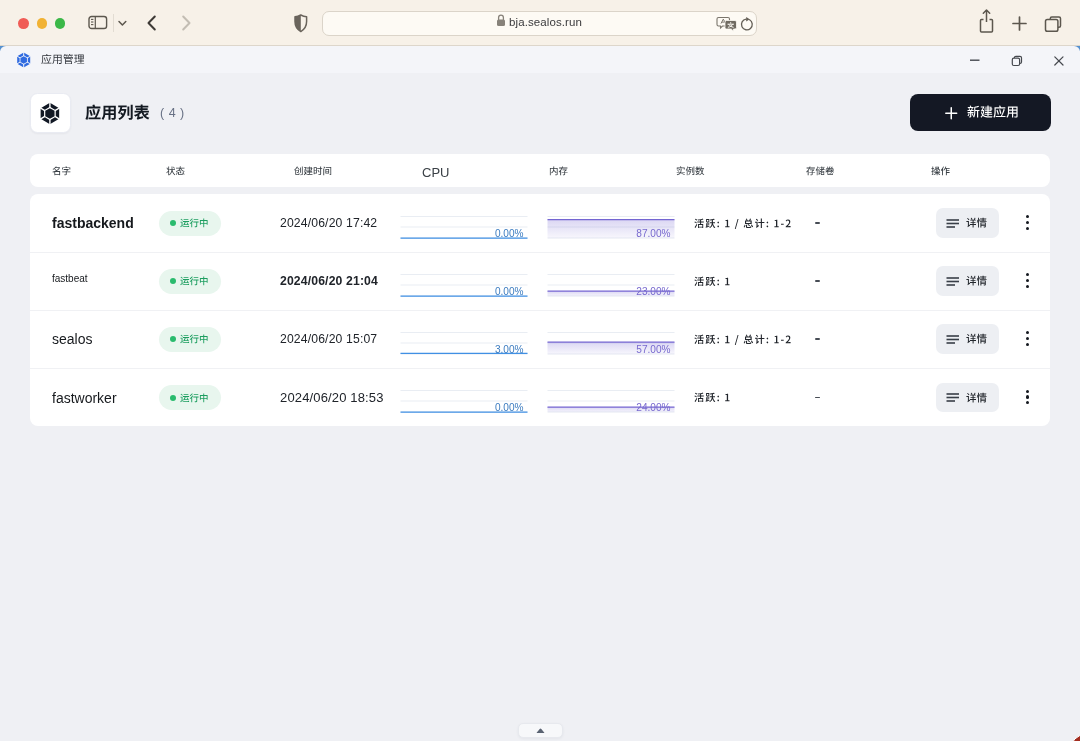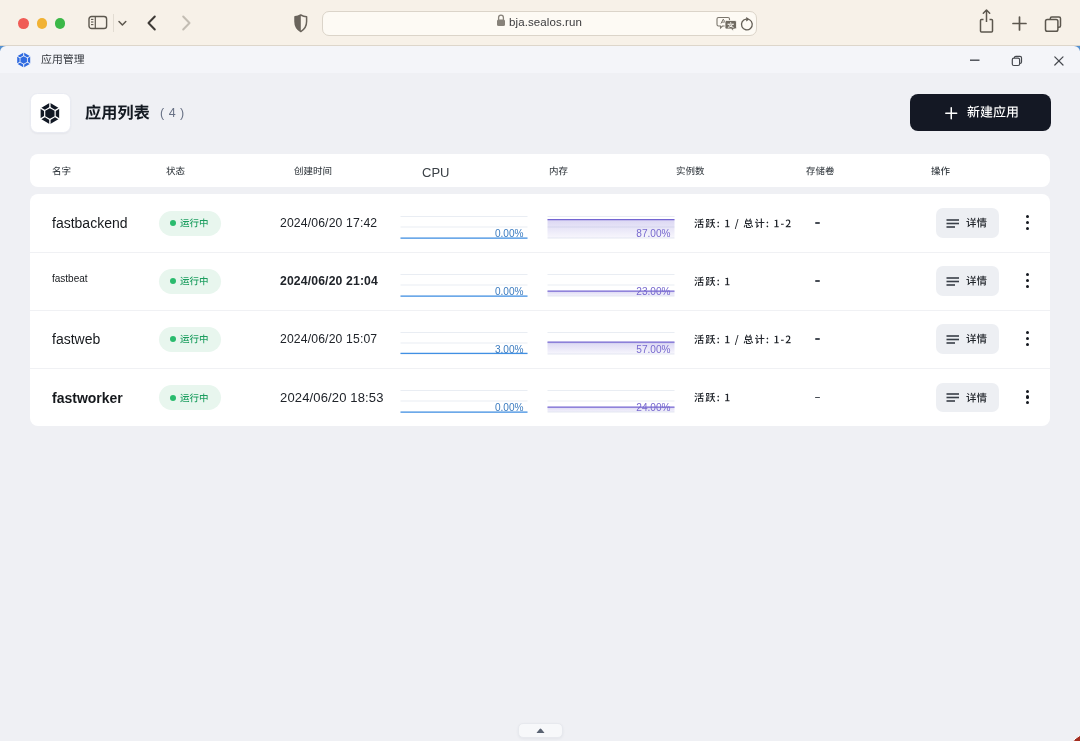--- a/index.html
+++ b/index.html
@@ -132,21 +132,21 @@
 <svg class="tx" style="left:806.0px;top:163.1px" width="32" height="15">
     <path transform="translate(0,11.4)" d="M3.2 -2.5H9.1V-1.8H3.2ZM4 -5H7.8V-4.2H4ZM5.8 -3.3H6.6V-0.2Q6.6 0.2 6.5 0.4Q6.5 0.6 6.2 0.7Q5.9 0.7 5.5 0.8Q5.1 0.8 4.5 0.8Q4.5 0.6 4.4 0.4Q4.4 0.2 4.3 -0Q4.6 0 4.8 0Q5.1 0 5.3 0Q5.5 0 5.6 0Q5.7 -0 5.8 -0Q5.8 -0.1 5.8 -0.2ZM7.6 -5H7.8L8 -5L8.5 -4.6Q8.2 -4.3 7.9 -4Q7.5 -3.6 7.1 -3.3Q6.6 -3 6.2 -2.8Q6.2 -2.9 6 -3.1Q5.9 -3.2 5.8 -3.3Q6.1 -3.5 6.5 -3.8Q6.8 -4 7.1 -4.3Q7.4 -4.6 7.6 -4.8ZM0.6 -6.8H8.9V-6H0.6ZM3.6 -8 4.5 -7.8Q4.1 -6.7 3.6 -5.6Q3.1 -4.5 2.4 -3.6Q1.7 -2.7 0.7 -2Q0.6 -2.1 0.6 -2.2Q0.5 -2.4 0.4 -2.5Q0.3 -2.7 0.3 -2.7Q0.9 -3.2 1.4 -3.8Q2 -4.4 2.4 -5.1Q2.8 -5.8 3.1 -6.5Q3.4 -7.3 3.6 -8ZM1.7 -4.1H2.6V0.8H1.7ZM15.4 -8H16.2V-4.7H15.4ZM17.8 -7.7 18.6 -7.5Q17.9 -5.8 16.7 -4.5Q15.6 -3.1 14.2 -2.2Q14.2 -2.3 14.1 -2.4Q14 -2.5 13.9 -2.6Q13.8 -2.8 13.7 -2.8Q14.6 -3.4 15.4 -4.1Q16.2 -4.8 16.8 -5.8Q17.4 -6.7 17.8 -7.7ZM14.3 -7H17.2V-6.3H14.3ZM14 -5.2H18.6V-4.4H14ZM15.2 -1.9H17.8V-1.3H15.2ZM14.9 -3.4H18.2V0.7H17.5V-2.8H15.6V0.7H14.9ZM15.2 -0.4H17.8V0.3H15.2ZM12.2 -7.1 12.8 -7.5Q13.1 -7.2 13.4 -6.8Q13.7 -6.4 13.9 -6.1L13.3 -5.7Q13.1 -6 12.8 -6.4Q12.5 -6.8 12.2 -7.1ZM11.8 -5H13.2V-4.2H11.8ZM12.8 0.4Q12.7 0.4 12.7 0.2Q12.6 0.1 12.5 -0Q12.4 -0.1 12.4 -0.2Q12.5 -0.3 12.6 -0.5Q12.7 -0.7 12.7 -1V-5H13.5V-0.3Q13.5 -0.3 13.4 -0.3Q13.3 -0.2 13.1 -0.1Q13 0.1 12.9 0.2Q12.8 0.3 12.8 0.4ZM12.8 0.4 12.7 -0.3 12.9 -0.6 14.3 -1.4Q14.4 -1.2 14.4 -1Q14.5 -0.8 14.5 -0.7Q14 -0.4 13.7 -0.2Q13.4 -0 13.2 0.1Q13 0.2 12.9 0.3Q12.8 0.4 12.8 0.4ZM11.5 -8 12.2 -7.8Q11.9 -7 11.6 -6.2Q11.3 -5.4 10.9 -4.7Q10.5 -4 10.1 -3.4Q10.1 -3.5 10 -3.7Q9.9 -3.8 9.9 -4Q9.8 -4.1 9.7 -4.2Q10.1 -4.7 10.4 -5.3Q10.7 -5.9 11 -6.6Q11.3 -7.3 11.5 -8ZM10.8 -5.6 11.5 -6.3 11.5 -6.3V0.8H10.8ZM21.9 -3.1H25.2V-2.4H21.9ZM21.4 -3.1H22.2V-0.5Q22.2 -0.3 22.2 -0.2Q22.3 -0.1 22.5 -0.1Q22.7 -0.1 23.1 -0.1Q23.2 -0.1 23.4 -0.1Q23.6 -0.1 24 -0.1Q24.3 -0.1 24.6 -0.1Q24.9 -0.1 25.2 -0.1Q25.4 -0.1 25.6 -0.1Q25.9 -0.1 26 -0.2Q26.2 -0.2 26.3 -0.5Q26.3 -0.7 26.4 -1.2Q26.5 -1.1 26.7 -1.1Q27 -1 27.1 -0.9Q27.1 -0.3 26.9 0Q26.8 0.4 26.5 0.5Q26.2 0.7 25.6 0.7Q25.5 0.7 25.3 0.7Q25 0.7 24.7 0.7Q24.3 0.7 24 0.7Q23.6 0.7 23.4 0.7Q23.1 0.7 23 0.7Q22.4 0.7 22 0.6Q21.7 0.5 21.5 0.2Q21.4 -0 21.4 -0.5ZM24.9 -3.1H25.8Q25.8 -3.1 25.8 -3Q25.8 -2.9 25.7 -2.8Q25.7 -2 25.6 -1.6Q25.5 -1.2 25.4 -1.1Q25.3 -1 25.1 -0.9Q25 -0.9 24.8 -0.8Q24.6 -0.8 24.2 -0.8Q23.9 -0.8 23.5 -0.9Q23.5 -1 23.5 -1.2Q23.4 -1.4 23.3 -1.5Q23.7 -1.5 24 -1.5Q24.3 -1.4 24.4 -1.4Q24.6 -1.4 24.7 -1.5Q24.8 -1.6 24.8 -1.9Q24.9 -2.3 24.9 -3ZM19.6 -4.8H28V-4H19.6ZM20.2 -6.4H27.3V-5.7H20.2ZM25.2 -4.7Q25.5 -4.2 26 -3.8Q26.4 -3.4 27 -3Q27.6 -2.7 28.3 -2.5Q28.2 -2.4 28.1 -2.3Q28 -2.2 27.9 -2.1Q27.8 -2 27.7 -1.8Q27.1 -2.1 26.4 -2.5Q25.8 -2.9 25.3 -3.4Q24.8 -3.9 24.5 -4.5ZM23.5 -8 24.4 -7.9Q24.2 -7.1 23.9 -6.2Q23.6 -5.3 23 -4.5Q22.5 -3.7 21.7 -3Q20.9 -2.4 19.8 -1.9Q19.8 -2 19.7 -2.1Q19.6 -2.2 19.5 -2.3Q19.4 -2.5 19.3 -2.5Q20.3 -3 21.1 -3.6Q21.8 -4.2 22.3 -4.9Q22.8 -5.7 23.1 -6.5Q23.4 -7.3 23.5 -8ZM21 -7.5 21.6 -7.8Q21.8 -7.6 22.1 -7.2Q22.3 -6.9 22.4 -6.7L21.8 -6.3Q21.6 -6.5 21.4 -6.9Q21.2 -7.2 21 -7.5ZM25.9 -7.8 26.7 -7.5Q26.4 -7.1 26.1 -6.7Q25.9 -6.3 25.6 -6.1L25 -6.3Q25.1 -6.5 25.3 -6.8Q25.5 -7 25.7 -7.3Q25.8 -7.6 25.9 -7.8Z" fill="#3a4046"></path>
   </svg>
 <svg class="tx" style="left:931.0px;top:163.1px" width="23" height="15">
     <path transform="translate(0,11.4)" d="M0.3 -3Q0.8 -3.2 1.6 -3.4Q2.3 -3.7 3 -3.9L3.2 -3.2Q2.5 -2.9 1.8 -2.7Q1.1 -2.4 0.5 -2.2ZM0.4 -6.1H3.1V-5.4H0.4ZM1.4 -8H2.2V-0.2Q2.2 0.1 2.2 0.3Q2.1 0.5 1.9 0.6Q1.8 0.7 1.5 0.7Q1.2 0.7 0.9 0.7Q0.9 0.6 0.8 0.4Q0.7 0.1 0.6 -0Q0.9 -0 1.1 -0Q1.2 -0 1.3 -0Q1.4 -0 1.4 -0.2ZM5.1 -7V-6.1H7.1V-7ZM4.4 -7.6H7.9V-5.5H4.4ZM4.1 -4.5V-3.5H5.2V-4.5ZM3.4 -5.1H5.9V-2.9H3.4ZM7 -4.5V-3.5H8.2V-4.5ZM6.4 -5.1H8.9V-2.9H6.4ZM3.3 -2.3H9.1V-1.6H3.3ZM5.7 -2.9H6.5V0.8H5.7ZM5.6 -1.9 6.2 -1.7Q5.9 -1.2 5.4 -0.8Q4.9 -0.3 4.3 0Q3.7 0.4 3.1 0.6Q3.1 0.4 2.9 0.3Q2.8 0.1 2.6 -0Q3.2 -0.2 3.8 -0.5Q4.3 -0.8 4.8 -1.2Q5.3 -1.5 5.6 -1.9ZM6.7 -1.9Q7 -1.5 7.4 -1.2Q7.8 -0.8 8.3 -0.6Q8.7 -0.3 9.2 -0.1Q9.1 -0 9 0.1Q8.9 0.2 8.8 0.3Q8.7 0.4 8.7 0.5Q8.2 0.3 7.7 -0Q7.2 -0.4 6.8 -0.8Q6.4 -1.2 6.1 -1.6ZM14.1 -6.4H18.7V-5.6H13.8ZM15.3 -4.4H18.4V-3.6H15.3ZM15.3 -2.3H18.6V-1.5H15.3ZM14.9 -6.2H15.8V0.8H14.9ZM14.5 -7.9 15.3 -7.7Q15 -6.9 14.6 -6.2Q14.3 -5.5 13.9 -4.8Q13.5 -4.2 13 -3.7Q13 -3.8 12.8 -3.9Q12.7 -4 12.6 -4.1Q12.5 -4.2 12.4 -4.2Q12.8 -4.7 13.2 -5.3Q13.6 -5.9 13.9 -6.5Q14.2 -7.2 14.5 -7.9ZM12.1 -8 12.9 -7.7Q12.6 -6.9 12.2 -6.1Q11.8 -5.3 11.3 -4.6Q10.8 -3.9 10.3 -3.4Q10.2 -3.5 10.2 -3.6Q10.1 -3.8 10 -4Q9.9 -4.1 9.8 -4.2Q10.3 -4.7 10.7 -5.3Q11.1 -5.9 11.5 -6.6Q11.9 -7.3 12.1 -8ZM11.1 -5.5 11.9 -6.3 12 -6.3V0.8H11.1Z" fill="#3a4046"></path>
   </svg>
 <div class="abs" style="left:30px;top:194px;width:1020px;height:232px;background:#fff;border-radius:8px"></div>
 <div class="abs" style="left:30px;top:252px;width:1020px;height:1px;background:#f0f1f4"></div>
 <div class="abs" style="left:30px;top:310px;width:1020px;height:1px;background:#f0f1f4"></div>
 <div class="abs" style="left:30px;top:368px;width:1020px;height:1px;background:#f0f1f4"></div>
-<div class="abs" style="left:52px;top:215px;font-size:14px;font-weight:400;color:#16191d;letter-spacing:0px">fastbackend</div>
+<div class="abs" style="left:52px;top:215px;font-size:14px;font-weight:700;color:#16191d;letter-spacing:0px">fastbackend</div>
 <div class="abs" style="left:159.3px;top:210.5px;width:62px;height:25px;border-radius:13px;background:#e8f6ee"></div>
 <div class="abs" style="left:170px;top:220px;width:6px;height:6px;border-radius:50%;background:#2abb6e"></div>
 <svg class="tx" style="left:179.8px;top:215.1px" width="32" height="15">
     <path transform="translate(0,11.4)" d="M3.6 -7.5H8.4V-6.6H3.6ZM3 -5.3H9.1V-4.5H3ZM6.5 -3.8 7.2 -4.1Q7.5 -3.7 7.9 -3.2Q8.2 -2.6 8.5 -2.2Q8.7 -1.7 8.9 -1.3L8.1 -0.9Q8 -1.3 7.7 -1.8Q7.4 -2.3 7.1 -2.8Q6.8 -3.3 6.5 -3.8ZM2.5 -4.7V-0.8H1.6V-3.9H0.4V-4.7ZM0.6 -7 1.2 -7.6Q1.5 -7.4 1.8 -7.2Q2.1 -6.9 2.4 -6.7Q2.7 -6.5 2.9 -6.4L2.3 -5.7Q2.1 -5.9 1.8 -6.1Q1.5 -6.3 1.2 -6.6Q0.9 -6.8 0.6 -7ZM2.2 -1.2Q2.4 -1.2 2.6 -1Q2.8 -0.8 3.2 -0.6Q3.7 -0.3 4.3 -0.2Q4.9 -0.2 5.7 -0.2Q6.1 -0.2 6.6 -0.2Q7 -0.2 7.5 -0.2Q8 -0.2 8.4 -0.3Q8.9 -0.3 9.2 -0.4Q9.2 -0.2 9.1 -0.1Q9.1 0.1 9 0.3Q9 0.5 9 0.6Q8.7 0.6 8.3 0.7Q7.9 0.7 7.5 0.7Q7 0.7 6.5 0.7Q6.1 0.7 5.7 0.7Q4.8 0.7 4.2 0.6Q3.6 0.5 3.1 0.2Q2.8 0 2.5 -0.1Q2.3 -0.3 2.1 -0.3Q2 -0.3 1.8 -0.1Q1.6 0 1.4 0.3Q1.1 0.6 0.9 0.9L0.3 0Q0.6 -0.3 1 -0.6Q1.3 -0.9 1.6 -1Q1.9 -1.2 2.2 -1.2ZM3.6 -1.1Q3.6 -1.2 3.5 -1.4Q3.5 -1.5 3.4 -1.7Q3.3 -1.9 3.3 -2Q3.4 -2 3.5 -2.2Q3.7 -2.3 3.8 -2.5Q3.9 -2.6 4 -2.9Q4.1 -3.1 4.3 -3.4Q4.5 -3.8 4.6 -4.1Q4.8 -4.5 4.9 -4.9L5.9 -4.6Q5.7 -4.1 5.4 -3.5Q5.1 -3 4.8 -2.5Q4.5 -2 4.2 -1.6V-1.6Q4.2 -1.6 4.1 -1.5Q4 -1.5 3.9 -1.4Q3.8 -1.3 3.7 -1.3Q3.6 -1.2 3.6 -1.1ZM3.6 -1.1 3.6 -1.8 4.1 -2.1 8.1 -2.4Q8.2 -2.2 8.2 -2Q8.3 -1.8 8.3 -1.6Q7.1 -1.5 6.3 -1.5Q5.6 -1.4 5.1 -1.3Q4.6 -1.3 4.3 -1.3Q4 -1.2 3.8 -1.2Q3.7 -1.1 3.6 -1.1ZM13.7 -7.5H18.3V-6.6H13.7ZM16.3 -4.6H17.2V-0.3Q17.2 0.1 17.1 0.3Q17 0.5 16.7 0.6Q16.5 0.7 16 0.8Q15.6 0.8 14.9 0.8Q14.9 0.6 14.8 0.3Q14.7 0.1 14.6 -0.1Q14.9 -0.1 15.2 -0.1Q15.5 -0.1 15.8 -0.1Q16 -0.1 16.1 -0.1Q16.2 -0.1 16.2 -0.2Q16.3 -0.2 16.3 -0.3ZM13.3 -4.8H18.6V-4H13.3ZM11.3 -3.9 12.1 -4.7 12.2 -4.7V0.8H11.3ZM12.4 -6 13.2 -5.7Q12.8 -5 12.4 -4.4Q11.9 -3.8 11.4 -3.3Q10.8 -2.7 10.3 -2.3Q10.3 -2.4 10.1 -2.6Q10 -2.7 9.9 -2.9Q9.8 -3 9.7 -3.1Q10.2 -3.4 10.7 -3.9Q11.2 -4.4 11.6 -4.9Q12 -5.4 12.4 -6ZM12 -8 12.8 -7.7Q12.5 -7.2 12.1 -6.8Q11.7 -6.4 11.2 -5.9Q10.8 -5.5 10.3 -5.2Q10.3 -5.3 10.2 -5.5Q10.1 -5.6 10 -5.7Q9.9 -5.9 9.8 -6Q10.2 -6.2 10.6 -6.6Q11 -6.9 11.4 -7.3Q11.7 -7.7 12 -8ZM19.9 -6.3H27.6V-1.7H26.7V-5.5H20.8V-1.7H19.9ZM20.4 -3.1H27.2V-2.3H20.4ZM23.3 -8H24.2V0.8H23.3Z" fill="#1d9e60"></path>
   </svg>
 <div class="abs" style="left:280px;top:215.7px;font-size:12.2px;font-weight:400;letter-spacing:.15px;color:#20242a">2024/06/20 17:42</div>
 <svg class="ic" style="left:400px;top:205.5px" width="128" height="34">
     <line x1="0.5" y1="10.5" x2="127.5" y2="10.5" stroke="#e9edf3" stroke-width="1"></line>
     <line x1="0.5" y1="21" x2="127.5" y2="21" stroke="#e9edf3" stroke-width="1"></line>
     <line x1="0.5" y1="32" x2="127.5" y2="32" stroke="#e9edf3" stroke-width="1"></line>
@@ -234,21 +234,21 @@
 <line x1="0.5" y1="1" x2="13" y2="1" stroke="#383e47" stroke-width="1.6"></line>
 <line x1="0.5" y1="4.5" x2="13" y2="4.5" stroke="#383e47" stroke-width="1.6"></line>
 <line x1="0.5" y1="8" x2="9" y2="8" stroke="#383e47" stroke-width="1.6"></line>
 </svg>
 <svg class="tx" style="left:966.3px;top:272.2px" width="25" height="17">
     <path transform="translate(0,12.6)" d="M1 -8 1.7 -8.7Q1.9 -8.4 2.3 -8.2Q2.6 -7.9 2.9 -7.6Q3.2 -7.4 3.4 -7.1L2.7 -6.4Q2.5 -6.6 2.2 -6.9Q2 -7.2 1.6 -7.5Q1.3 -7.8 1 -8ZM1.9 0.7 1.7 -0.2 1.9 -0.6 3.8 -2Q3.9 -1.8 4 -1.5Q4.1 -1.3 4.1 -1.1Q3.5 -0.6 3.1 -0.3Q2.7 0 2.4 0.2Q2.2 0.4 2.1 0.5Q2 0.6 1.9 0.7ZM0.4 -5.6H2.6V-4.6H0.4ZM1.9 0.7Q1.9 0.6 1.8 0.5Q1.7 0.4 1.6 0.2Q1.5 0.1 1.4 0Q1.5 -0.1 1.6 -0.2Q1.7 -0.4 1.8 -0.6Q1.9 -0.8 1.9 -1V-5.6H2.9V-0.4Q2.9 -0.4 2.8 -0.3Q2.7 -0.3 2.5 -0.1Q2.4 0 2.3 0.2Q2.1 0.3 2 0.5Q1.9 0.6 1.9 0.7ZM4.2 -6.9H9.8V-6H4.2ZM4.5 -4.7H9.5V-3.8H4.5ZM4 -2.5H10V-1.6H4ZM6.6 -6.5H7.6V0.9H6.6ZM4.7 -8.5 5.6 -8.8Q5.9 -8.4 6.1 -8Q6.4 -7.5 6.5 -7.2L5.6 -6.8Q5.5 -7.1 5.2 -7.6Q5 -8.1 4.7 -8.5ZM8.6 -8.9 9.6 -8.6Q9.3 -8 9 -7.4Q8.7 -6.8 8.4 -6.3L7.5 -6.6Q7.7 -6.9 7.9 -7.3Q8.1 -7.7 8.3 -8.1Q8.5 -8.6 8.6 -8.9ZM15.2 -2.8H19.1V-2.1H15.2ZM14 -8.1H20.3V-7.4H14ZM14.3 -6.8H20V-6.1H14.3ZM13.7 -5.5H20.6V-4.8H13.7ZM15.2 -1.4H19.1V-0.7H15.2ZM14.4 -4.2H19.1V-3.5H15.4V0.9H14.4ZM18.9 -4.2H19.8V-0.1Q19.8 0.2 19.7 0.4Q19.7 0.6 19.4 0.7Q19.2 0.8 18.8 0.8Q18.4 0.9 17.8 0.9Q17.8 0.7 17.7 0.4Q17.6 0.2 17.6 0Q17.9 0 18.3 0Q18.6 0 18.7 0Q18.9 0 18.9 -0.2ZM16.6 -8.9H17.6V-5.3H16.6ZM12.1 -8.9H13V0.9H12.1ZM11.2 -6.8 11.9 -6.7Q11.9 -6.3 11.8 -5.8Q11.8 -5.3 11.7 -4.7Q11.6 -4.2 11.5 -3.8L10.7 -4.1Q10.9 -4.5 11 -4.9Q11 -5.4 11.1 -5.9Q11.2 -6.4 11.2 -6.8ZM12.9 -7.1 13.6 -7.4Q13.7 -7 13.9 -6.6Q14.1 -6.2 14.2 -5.9L13.5 -5.6Q13.4 -5.9 13.3 -6.3Q13.1 -6.7 12.9 -7.1Z" fill="#23272d"></path>
   </svg>
 <div class="abs" style="left:1026px;top:273.1px;width:3.4px;height:3.4px;border-radius:50%;background:#14181f"></div>
 <div class="abs" style="left:1026px;top:278.8px;width:3.4px;height:3.4px;border-radius:50%;background:#14181f"></div>
 <div class="abs" style="left:1026px;top:284.5px;width:3.4px;height:3.4px;border-radius:50%;background:#14181f"></div>
-<div class="abs" style="left:52px;top:331px;font-size:14px;font-weight:400;color:#16191d;letter-spacing:0px">fastweb</div>
+<div class="abs" style="left:52px;top:331px;font-size:14px;font-weight:400;color:#16191d;letter-spacing:0px">sealos</div>
 <div class="abs" style="left:159.3px;top:326.5px;width:62px;height:25px;border-radius:13px;background:#e8f6ee"></div>
 <div class="abs" style="left:170px;top:336px;width:6px;height:6px;border-radius:50%;background:#2abb6e"></div>
 <svg class="tx" style="left:179.8px;top:331.1px" width="32" height="15">
     <path transform="translate(0,11.4)" d="M3.6 -7.5H8.4V-6.6H3.6ZM3 -5.3H9.1V-4.5H3ZM6.5 -3.8 7.2 -4.1Q7.5 -3.7 7.9 -3.2Q8.2 -2.6 8.5 -2.2Q8.7 -1.7 8.9 -1.3L8.1 -0.9Q8 -1.3 7.7 -1.8Q7.4 -2.3 7.1 -2.8Q6.8 -3.3 6.5 -3.8ZM2.5 -4.7V-0.8H1.6V-3.9H0.4V-4.7ZM0.6 -7 1.2 -7.6Q1.5 -7.4 1.8 -7.2Q2.1 -6.9 2.4 -6.7Q2.7 -6.5 2.9 -6.4L2.3 -5.7Q2.1 -5.9 1.8 -6.1Q1.5 -6.3 1.2 -6.6Q0.9 -6.8 0.6 -7ZM2.2 -1.2Q2.4 -1.2 2.6 -1Q2.8 -0.8 3.2 -0.6Q3.7 -0.3 4.3 -0.2Q4.9 -0.2 5.7 -0.2Q6.1 -0.2 6.6 -0.2Q7 -0.2 7.5 -0.2Q8 -0.2 8.4 -0.3Q8.9 -0.3 9.2 -0.4Q9.2 -0.2 9.1 -0.1Q9.1 0.1 9 0.3Q9 0.5 9 0.6Q8.7 0.6 8.3 0.7Q7.9 0.7 7.5 0.7Q7 0.7 6.5 0.7Q6.1 0.7 5.7 0.7Q4.8 0.7 4.2 0.6Q3.6 0.5 3.1 0.2Q2.8 0 2.5 -0.1Q2.3 -0.3 2.1 -0.3Q2 -0.3 1.8 -0.1Q1.6 0 1.4 0.3Q1.1 0.6 0.9 0.9L0.3 0Q0.6 -0.3 1 -0.6Q1.3 -0.9 1.6 -1Q1.9 -1.2 2.2 -1.2ZM3.6 -1.1Q3.6 -1.2 3.5 -1.4Q3.5 -1.5 3.4 -1.7Q3.3 -1.9 3.3 -2Q3.4 -2 3.5 -2.2Q3.7 -2.3 3.8 -2.5Q3.9 -2.6 4 -2.9Q4.1 -3.1 4.3 -3.4Q4.5 -3.8 4.6 -4.1Q4.8 -4.5 4.9 -4.9L5.9 -4.6Q5.7 -4.1 5.4 -3.5Q5.1 -3 4.8 -2.5Q4.5 -2 4.2 -1.6V-1.6Q4.2 -1.6 4.1 -1.5Q4 -1.5 3.9 -1.4Q3.8 -1.3 3.7 -1.3Q3.6 -1.2 3.6 -1.1ZM3.6 -1.1 3.6 -1.8 4.1 -2.1 8.1 -2.4Q8.2 -2.2 8.2 -2Q8.3 -1.8 8.3 -1.6Q7.1 -1.5 6.3 -1.5Q5.6 -1.4 5.1 -1.3Q4.6 -1.3 4.3 -1.3Q4 -1.2 3.8 -1.2Q3.7 -1.1 3.6 -1.1ZM13.7 -7.5H18.3V-6.6H13.7ZM16.3 -4.6H17.2V-0.3Q17.2 0.1 17.1 0.3Q17 0.5 16.7 0.6Q16.5 0.7 16 0.8Q15.6 0.8 14.9 0.8Q14.9 0.6 14.8 0.3Q14.7 0.1 14.6 -0.1Q14.9 -0.1 15.2 -0.1Q15.5 -0.1 15.8 -0.1Q16 -0.1 16.1 -0.1Q16.2 -0.1 16.2 -0.2Q16.3 -0.2 16.3 -0.3ZM13.3 -4.8H18.6V-4H13.3ZM11.3 -3.9 12.1 -4.7 12.2 -4.7V0.8H11.3ZM12.4 -6 13.2 -5.7Q12.8 -5 12.4 -4.4Q11.9 -3.8 11.4 -3.3Q10.8 -2.7 10.3 -2.3Q10.3 -2.4 10.1 -2.6Q10 -2.7 9.9 -2.9Q9.8 -3 9.7 -3.1Q10.2 -3.4 10.7 -3.9Q11.2 -4.4 11.6 -4.9Q12 -5.4 12.4 -6ZM12 -8 12.8 -7.7Q12.5 -7.2 12.1 -6.8Q11.7 -6.4 11.2 -5.9Q10.8 -5.5 10.3 -5.2Q10.3 -5.3 10.2 -5.5Q10.1 -5.6 10 -5.7Q9.9 -5.9 9.8 -6Q10.2 -6.2 10.6 -6.6Q11 -6.9 11.4 -7.3Q11.7 -7.7 12 -8ZM19.9 -6.3H27.6V-1.7H26.7V-5.5H20.8V-1.7H19.9ZM20.4 -3.1H27.2V-2.3H20.4ZM23.3 -8H24.2V0.8H23.3Z" fill="#1d9e60"></path>
   </svg>
 <div class="abs" style="left:280px;top:331.7px;font-size:12.2px;font-weight:400;letter-spacing:.15px;color:#20242a">2024/06/20 15:07</div>
 <svg class="ic" style="left:400px;top:321.5px" width="128" height="34">
     <line x1="0.5" y1="10.5" x2="127.5" y2="10.5" stroke="#e9edf3" stroke-width="1"></line>
     <line x1="0.5" y1="21" x2="127.5" y2="21" stroke="#e9edf3" stroke-width="1"></line>
     <line x1="0.5" y1="32" x2="127.5" y2="32" stroke="#e9edf3" stroke-width="1"></line>
@@ -285,21 +285,21 @@
 <line x1="0.5" y1="1" x2="13" y2="1" stroke="#383e47" stroke-width="1.6"></line>
 <line x1="0.5" y1="4.5" x2="13" y2="4.5" stroke="#383e47" stroke-width="1.6"></line>
 <line x1="0.5" y1="8" x2="9" y2="8" stroke="#383e47" stroke-width="1.6"></line>
 </svg>
 <svg class="tx" style="left:966.3px;top:330.2px" width="25" height="17">
     <path transform="translate(0,12.6)" d="M1 -8 1.7 -8.7Q1.9 -8.4 2.3 -8.2Q2.6 -7.9 2.9 -7.6Q3.2 -7.4 3.4 -7.1L2.7 -6.4Q2.5 -6.6 2.2 -6.9Q2 -7.2 1.6 -7.5Q1.3 -7.8 1 -8ZM1.9 0.7 1.7 -0.2 1.9 -0.6 3.8 -2Q3.9 -1.8 4 -1.5Q4.1 -1.3 4.1 -1.1Q3.5 -0.6 3.1 -0.3Q2.7 0 2.4 0.2Q2.2 0.4 2.1 0.5Q2 0.6 1.9 0.7ZM0.4 -5.6H2.6V-4.6H0.4ZM1.9 0.7Q1.9 0.6 1.8 0.5Q1.7 0.4 1.6 0.2Q1.5 0.1 1.4 0Q1.5 -0.1 1.6 -0.2Q1.7 -0.4 1.8 -0.6Q1.9 -0.8 1.9 -1V-5.6H2.9V-0.4Q2.9 -0.4 2.8 -0.3Q2.7 -0.3 2.5 -0.1Q2.4 0 2.3 0.2Q2.1 0.3 2 0.5Q1.9 0.6 1.9 0.7ZM4.2 -6.9H9.8V-6H4.2ZM4.5 -4.7H9.5V-3.8H4.5ZM4 -2.5H10V-1.6H4ZM6.6 -6.5H7.6V0.9H6.6ZM4.7 -8.5 5.6 -8.8Q5.9 -8.4 6.1 -8Q6.4 -7.5 6.5 -7.2L5.6 -6.8Q5.5 -7.1 5.2 -7.6Q5 -8.1 4.7 -8.5ZM8.6 -8.9 9.6 -8.6Q9.3 -8 9 -7.4Q8.7 -6.8 8.4 -6.3L7.5 -6.6Q7.7 -6.9 7.9 -7.3Q8.1 -7.7 8.3 -8.1Q8.5 -8.6 8.6 -8.9ZM15.2 -2.8H19.1V-2.1H15.2ZM14 -8.1H20.3V-7.4H14ZM14.3 -6.8H20V-6.1H14.3ZM13.7 -5.5H20.6V-4.8H13.7ZM15.2 -1.4H19.1V-0.7H15.2ZM14.4 -4.2H19.1V-3.5H15.4V0.9H14.4ZM18.9 -4.2H19.8V-0.1Q19.8 0.2 19.7 0.4Q19.7 0.6 19.4 0.7Q19.2 0.8 18.8 0.8Q18.4 0.9 17.8 0.9Q17.8 0.7 17.7 0.4Q17.6 0.2 17.6 0Q17.9 0 18.3 0Q18.6 0 18.7 0Q18.9 0 18.9 -0.2ZM16.6 -8.9H17.6V-5.3H16.6ZM12.1 -8.9H13V0.9H12.1ZM11.2 -6.8 11.9 -6.7Q11.9 -6.3 11.8 -5.8Q11.8 -5.3 11.7 -4.7Q11.6 -4.2 11.5 -3.8L10.7 -4.1Q10.9 -4.5 11 -4.9Q11 -5.4 11.1 -5.9Q11.2 -6.4 11.2 -6.8ZM12.9 -7.1 13.6 -7.4Q13.7 -7 13.9 -6.6Q14.1 -6.2 14.2 -5.9L13.5 -5.6Q13.4 -5.9 13.3 -6.3Q13.1 -6.7 12.9 -7.1Z" fill="#23272d"></path>
   </svg>
 <div class="abs" style="left:1026px;top:331.1px;width:3.4px;height:3.4px;border-radius:50%;background:#14181f"></div>
 <div class="abs" style="left:1026px;top:336.8px;width:3.4px;height:3.4px;border-radius:50%;background:#14181f"></div>
 <div class="abs" style="left:1026px;top:342.5px;width:3.4px;height:3.4px;border-radius:50%;background:#14181f"></div>
-<div class="abs" style="left:52px;top:389.5px;font-size:14px;font-weight:700;color:#16191d;letter-spacing:0px">fastworker</div>
+<div class="abs" style="left:52px;top:389.5px;font-size:14px;font-weight:400;color:#16191d;letter-spacing:0px">fastworker</div>
 <div class="abs" style="left:159.3px;top:385.0px;width:62px;height:25px;border-radius:13px;background:#e8f6ee"></div>
 <div class="abs" style="left:170px;top:394.5px;width:6px;height:6px;border-radius:50%;background:#2abb6e"></div>
 <svg class="tx" style="left:179.8px;top:389.6px" width="32" height="15">
     <path transform="translate(0,11.4)" d="M3.6 -7.5H8.4V-6.6H3.6ZM3 -5.3H9.1V-4.5H3ZM6.5 -3.8 7.2 -4.1Q7.5 -3.7 7.9 -3.2Q8.2 -2.6 8.5 -2.2Q8.7 -1.7 8.9 -1.3L8.1 -0.9Q8 -1.3 7.7 -1.8Q7.4 -2.3 7.1 -2.8Q6.8 -3.3 6.5 -3.8ZM2.5 -4.7V-0.8H1.6V-3.9H0.4V-4.7ZM0.6 -7 1.2 -7.6Q1.5 -7.4 1.8 -7.2Q2.1 -6.9 2.4 -6.7Q2.7 -6.5 2.9 -6.4L2.3 -5.7Q2.1 -5.9 1.8 -6.1Q1.5 -6.3 1.2 -6.6Q0.9 -6.8 0.6 -7ZM2.2 -1.2Q2.4 -1.2 2.6 -1Q2.8 -0.8 3.2 -0.6Q3.7 -0.3 4.3 -0.2Q4.9 -0.2 5.7 -0.2Q6.1 -0.2 6.6 -0.2Q7 -0.2 7.5 -0.2Q8 -0.2 8.4 -0.3Q8.9 -0.3 9.2 -0.4Q9.2 -0.2 9.1 -0.1Q9.1 0.1 9 0.3Q9 0.5 9 0.6Q8.7 0.6 8.3 0.7Q7.9 0.7 7.5 0.7Q7 0.7 6.5 0.7Q6.1 0.7 5.7 0.7Q4.8 0.7 4.2 0.6Q3.6 0.5 3.1 0.2Q2.8 0 2.5 -0.1Q2.3 -0.3 2.1 -0.3Q2 -0.3 1.8 -0.1Q1.6 0 1.4 0.3Q1.1 0.6 0.9 0.9L0.3 0Q0.6 -0.3 1 -0.6Q1.3 -0.9 1.6 -1Q1.9 -1.2 2.2 -1.2ZM3.6 -1.1Q3.6 -1.2 3.5 -1.4Q3.5 -1.5 3.4 -1.7Q3.3 -1.9 3.3 -2Q3.4 -2 3.5 -2.2Q3.7 -2.3 3.8 -2.5Q3.9 -2.6 4 -2.9Q4.1 -3.1 4.3 -3.4Q4.5 -3.8 4.6 -4.1Q4.8 -4.5 4.9 -4.9L5.9 -4.6Q5.7 -4.1 5.4 -3.5Q5.1 -3 4.8 -2.5Q4.5 -2 4.2 -1.6V-1.6Q4.2 -1.6 4.1 -1.5Q4 -1.5 3.9 -1.4Q3.8 -1.3 3.7 -1.3Q3.6 -1.2 3.6 -1.1ZM3.6 -1.1 3.6 -1.8 4.1 -2.1 8.1 -2.4Q8.2 -2.2 8.2 -2Q8.3 -1.8 8.3 -1.6Q7.1 -1.5 6.3 -1.5Q5.6 -1.4 5.1 -1.3Q4.6 -1.3 4.3 -1.3Q4 -1.2 3.8 -1.2Q3.7 -1.1 3.6 -1.1ZM13.7 -7.5H18.3V-6.6H13.7ZM16.3 -4.6H17.2V-0.3Q17.2 0.1 17.1 0.3Q17 0.5 16.7 0.6Q16.5 0.7 16 0.8Q15.6 0.8 14.9 0.8Q14.9 0.6 14.8 0.3Q14.7 0.1 14.6 -0.1Q14.9 -0.1 15.2 -0.1Q15.5 -0.1 15.8 -0.1Q16 -0.1 16.1 -0.1Q16.2 -0.1 16.2 -0.2Q16.3 -0.2 16.3 -0.3ZM13.3 -4.8H18.6V-4H13.3ZM11.3 -3.9 12.1 -4.7 12.2 -4.7V0.8H11.3ZM12.4 -6 13.2 -5.7Q12.8 -5 12.4 -4.4Q11.9 -3.8 11.4 -3.3Q10.8 -2.7 10.3 -2.3Q10.3 -2.4 10.1 -2.6Q10 -2.7 9.9 -2.9Q9.8 -3 9.7 -3.1Q10.2 -3.4 10.7 -3.9Q11.2 -4.4 11.6 -4.9Q12 -5.4 12.4 -6ZM12 -8 12.8 -7.7Q12.5 -7.2 12.1 -6.8Q11.7 -6.4 11.2 -5.9Q10.8 -5.5 10.3 -5.2Q10.3 -5.3 10.2 -5.5Q10.1 -5.6 10 -5.7Q9.9 -5.9 9.8 -6Q10.2 -6.2 10.6 -6.6Q11 -6.9 11.4 -7.3Q11.7 -7.7 12 -8ZM19.9 -6.3H27.6V-1.7H26.7V-5.5H20.8V-1.7H19.9ZM20.4 -3.1H27.2V-2.3H20.4ZM23.3 -8H24.2V0.8H23.3Z" fill="#1d9e60"></path>
   </svg>
 <div class="abs" style="left:280px;top:390.2px;font-size:13px;font-weight:400;letter-spacing:.15px;color:#20242a">2024/06/20 18:53</div>
 <svg class="ic" style="left:400px;top:380.0px" width="128" height="34">
     <line x1="0.5" y1="10.5" x2="127.5" y2="10.5" stroke="#e9edf3" stroke-width="1"></line>
     <line x1="0.5" y1="21" x2="127.5" y2="21" stroke="#e9edf3" stroke-width="1"></line>
     <line x1="0.5" y1="32" x2="127.5" y2="32" stroke="#e9edf3" stroke-width="1"></line>

